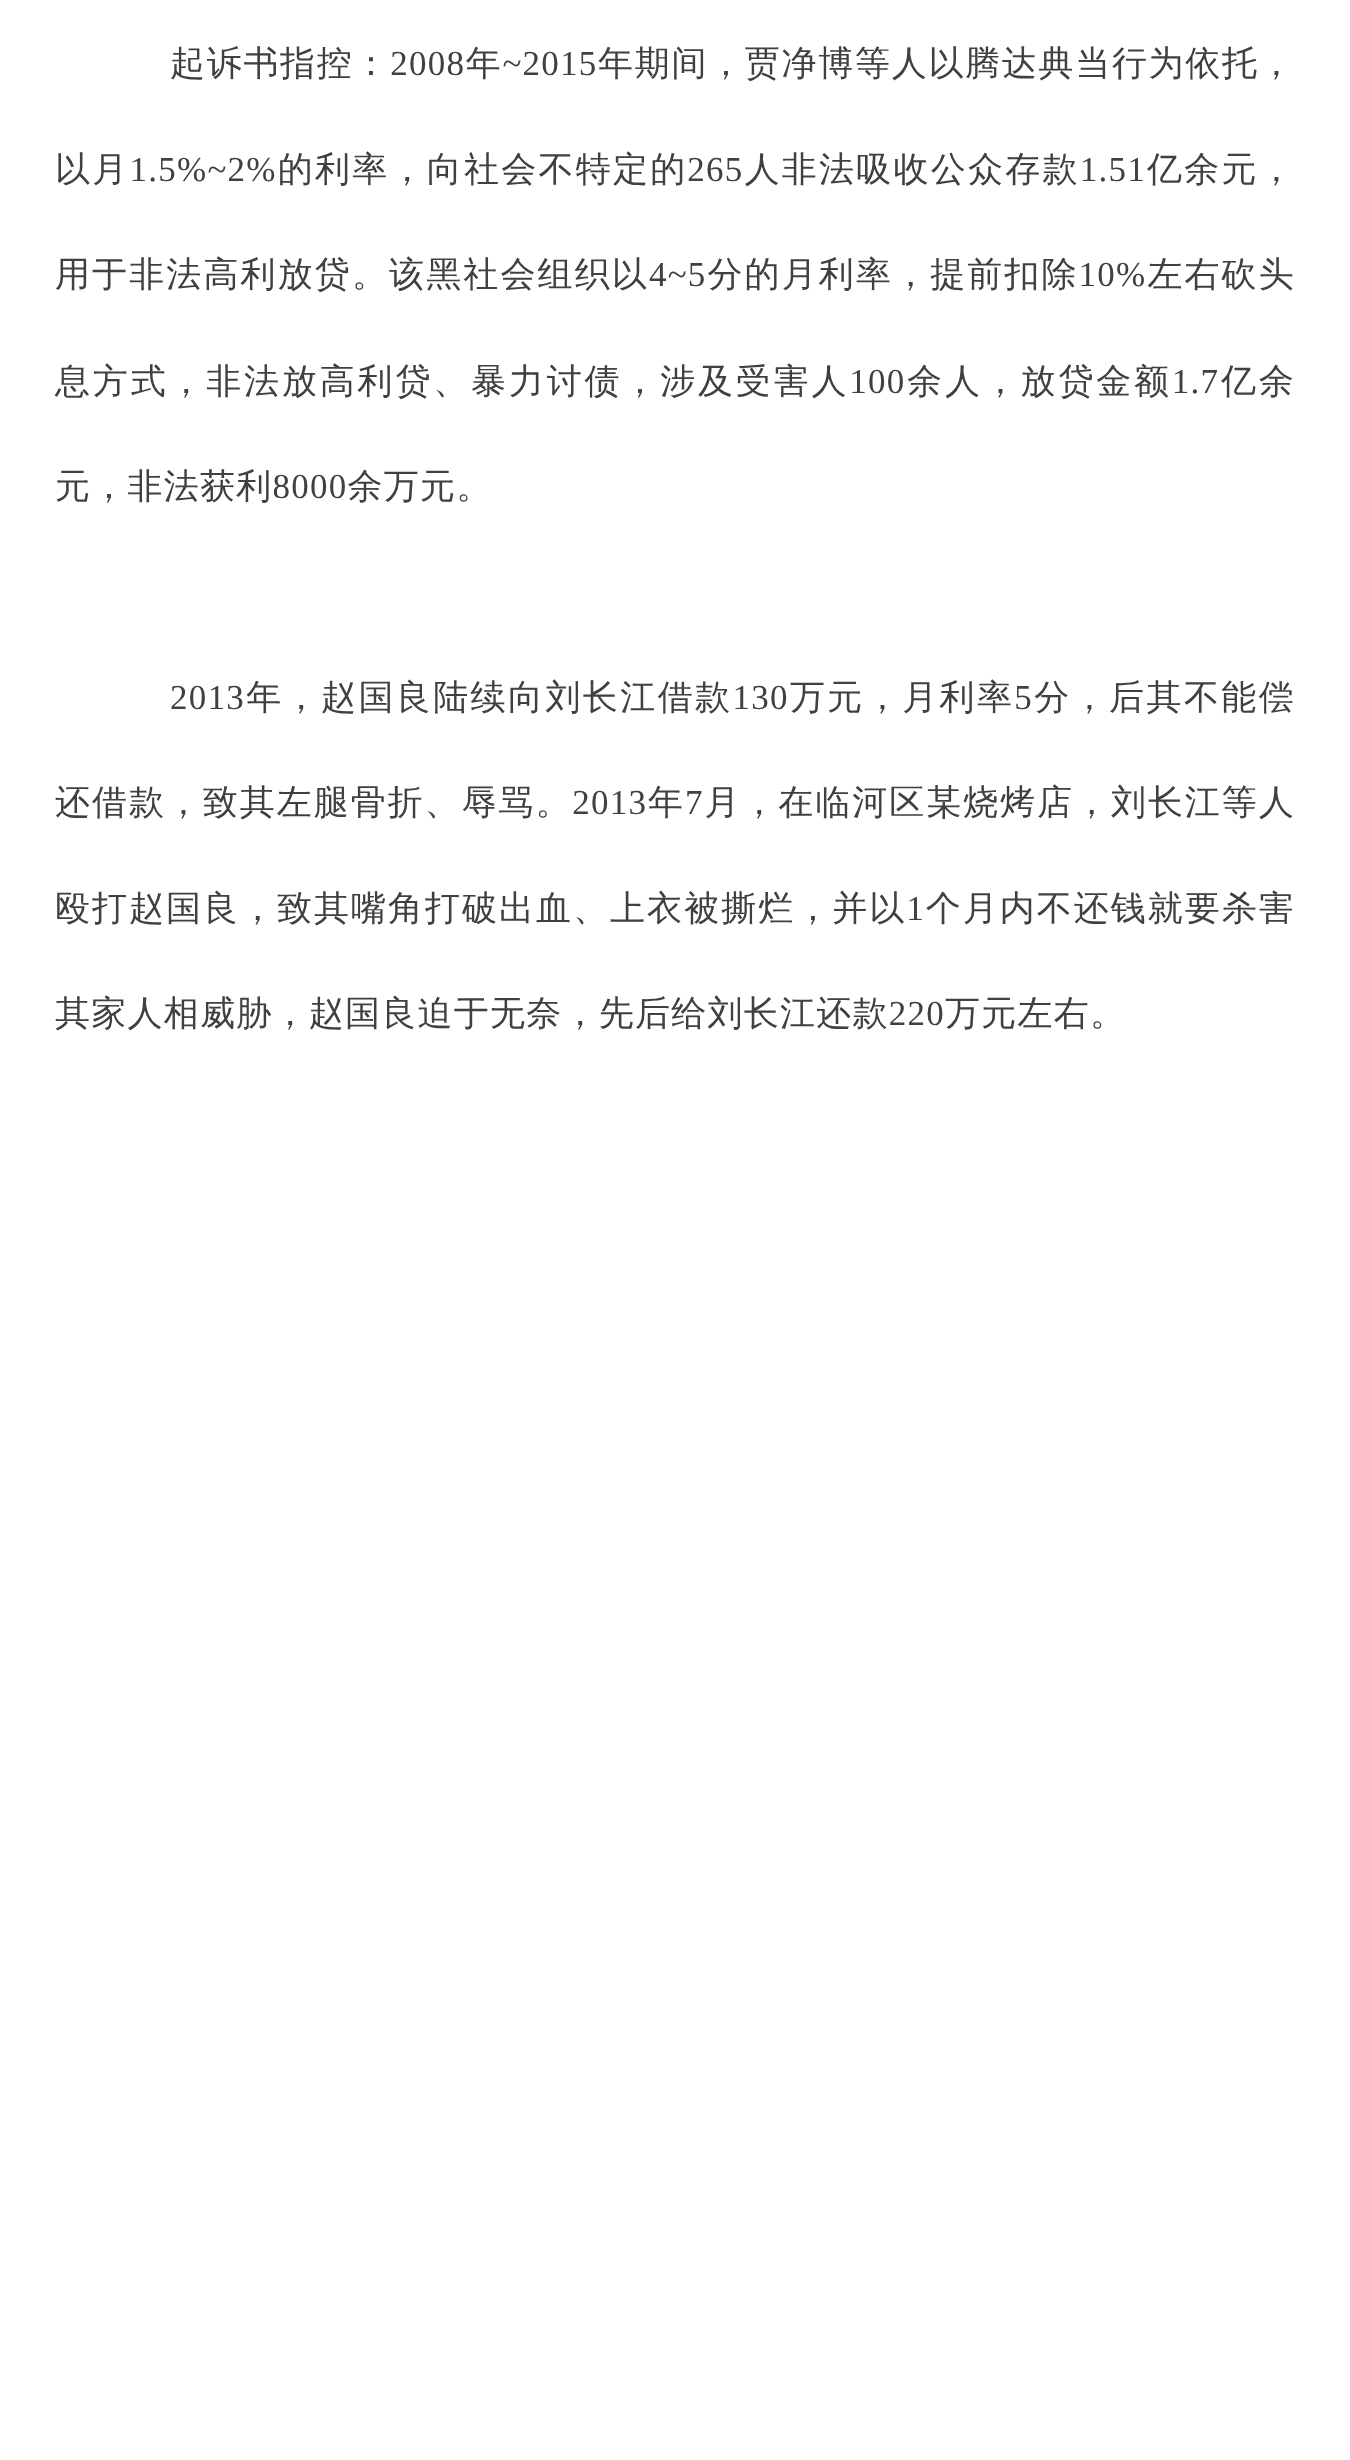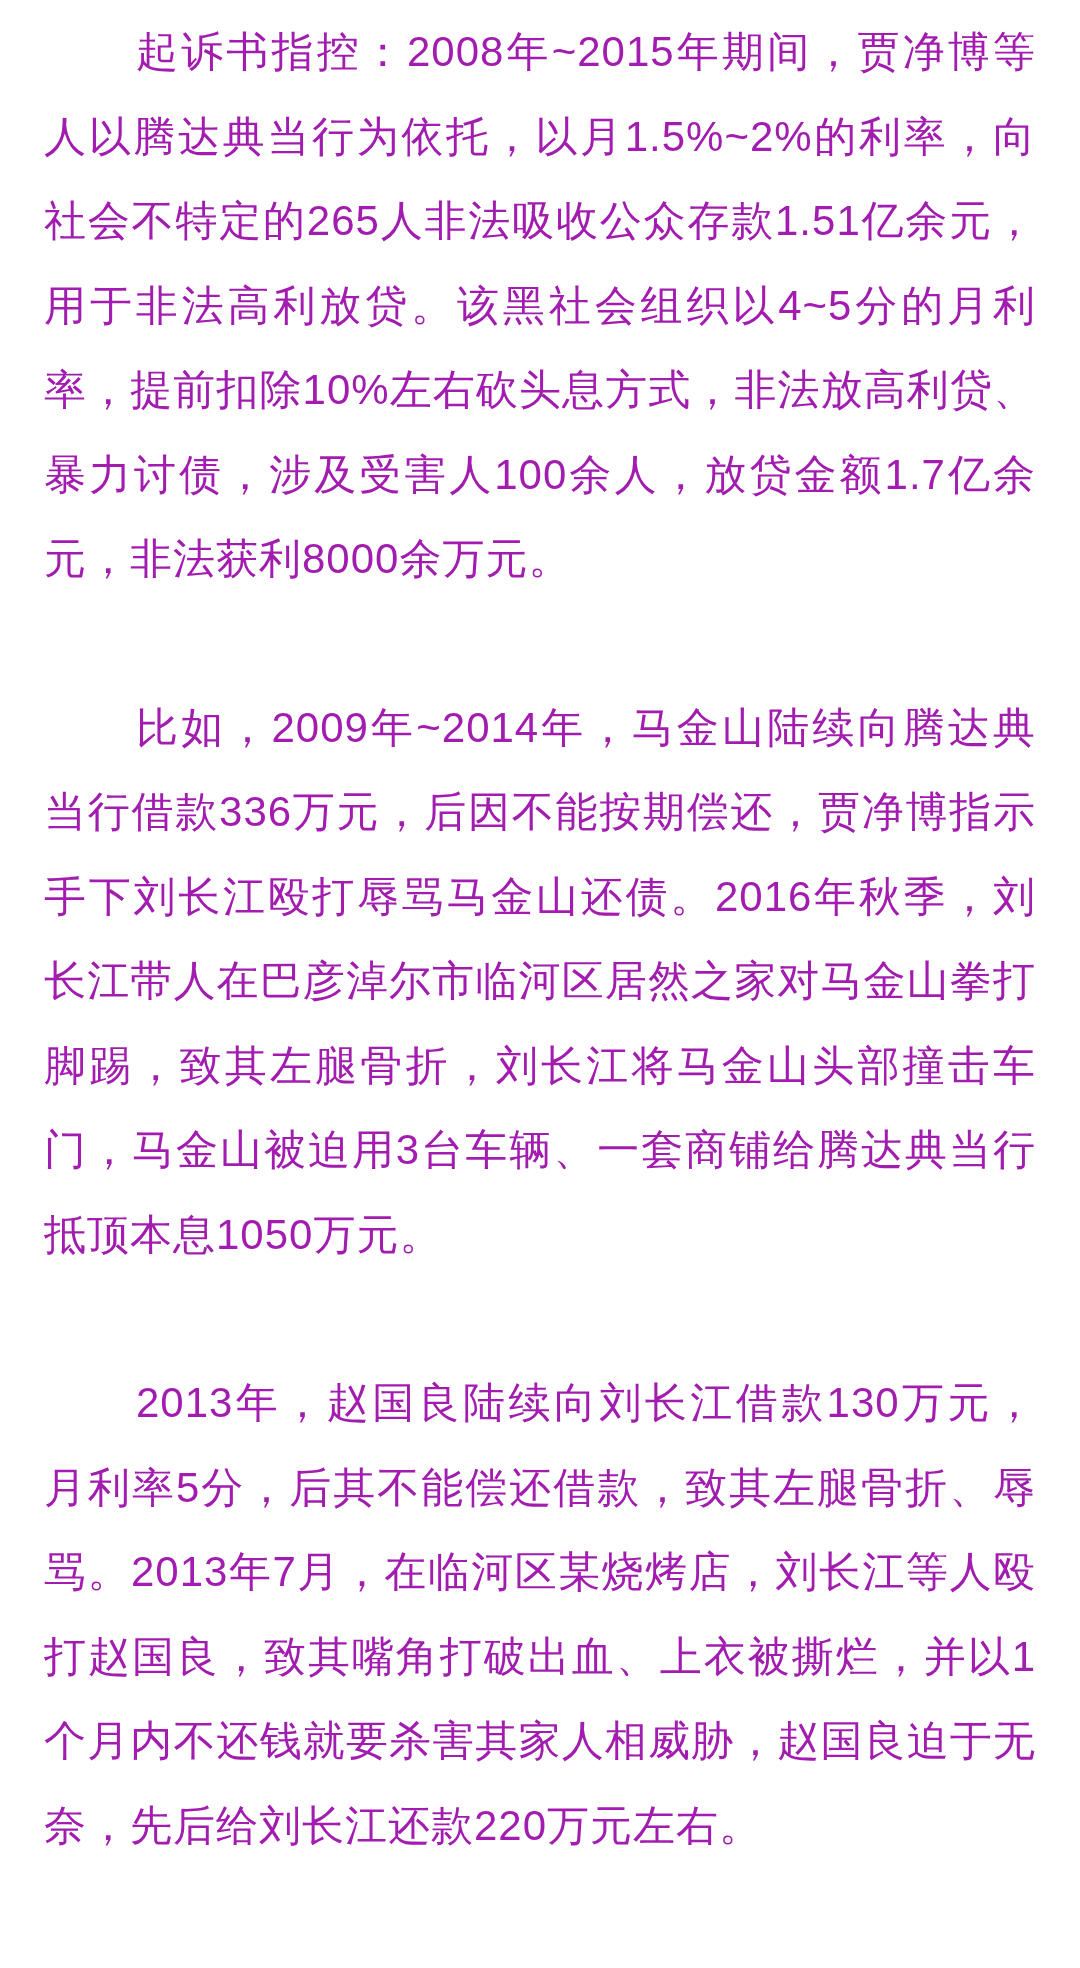--- a/index.html
+++ b/index.html
@@ -11,35 +11,34 @@
       width: 1080px;
       height: 1968px;
       overflow: hidden;
       position: relative;
     }
     .article {
       position: absolute;
       left: 44px;
       top: 10px;
       width: 992px;
-      color: #a21caf;
-      font-family: Liberation Sans, sans-serif;
-      font-size: 42px;
+      color: #404040;
+      font-family: Liberation Serif, serif;
+      font-size: 28px;
       line-height: 84.5px;
       letter-spacing: 1px;
     }
     .para {
       margin: 0 0 84px 0;
       text-indent: 92px;
       text-align: justify;
       text-align-last: left;
       word-break: break-all;
     }
     .para:last-child { margin-bottom: 0; }
   </style>
 </head>
 <body>
 
 <div class="article">
   <p class="para">起诉书指控：2008年~2015年期间，贾净博等人以腾达典当行为依托，以月1.5%~2%的利率，向社会不特定的265人非法吸收公众存款1.51亿余元，用于非法高利放贷。该黑社会组织以4~5分的月利率，提前扣除10%左右砍头息方式，非法放高利贷、暴力讨债，涉及受害人100余人，放贷金额1.7亿余元，非法获利8000余万元。</p>
-  <p class="para">比如，2009年~2014年，马金山陆续向腾达典当行借款336万元，后因不能按期偿还，贾净博指示手下刘长江殴打辱骂马金山还债。2016年秋季，刘长江带人在巴彦淖尔市临河区居然之家对马金山拳打脚踢，致其左腿骨折，刘长江将马金山头部撞击车门，马金山被迫用3台车辆、一套商铺给腾达典当行抵顶本息1050万元。</p>
   <p class="para">2013年，赵国良陆续向刘长江借款130万元，月利率5分，后其不能偿还借款，致其左腿骨折、辱骂。2013年7月，在临河区某烧烤店，刘长江等人殴打赵国良，致其嘴角打破出血、上衣被撕烂，并以1个月内不还钱就要杀害其家人相威胁，赵国良迫于无奈，先后给刘长江还款220万元左右。</p>
 </div>
 
 </body></html>

